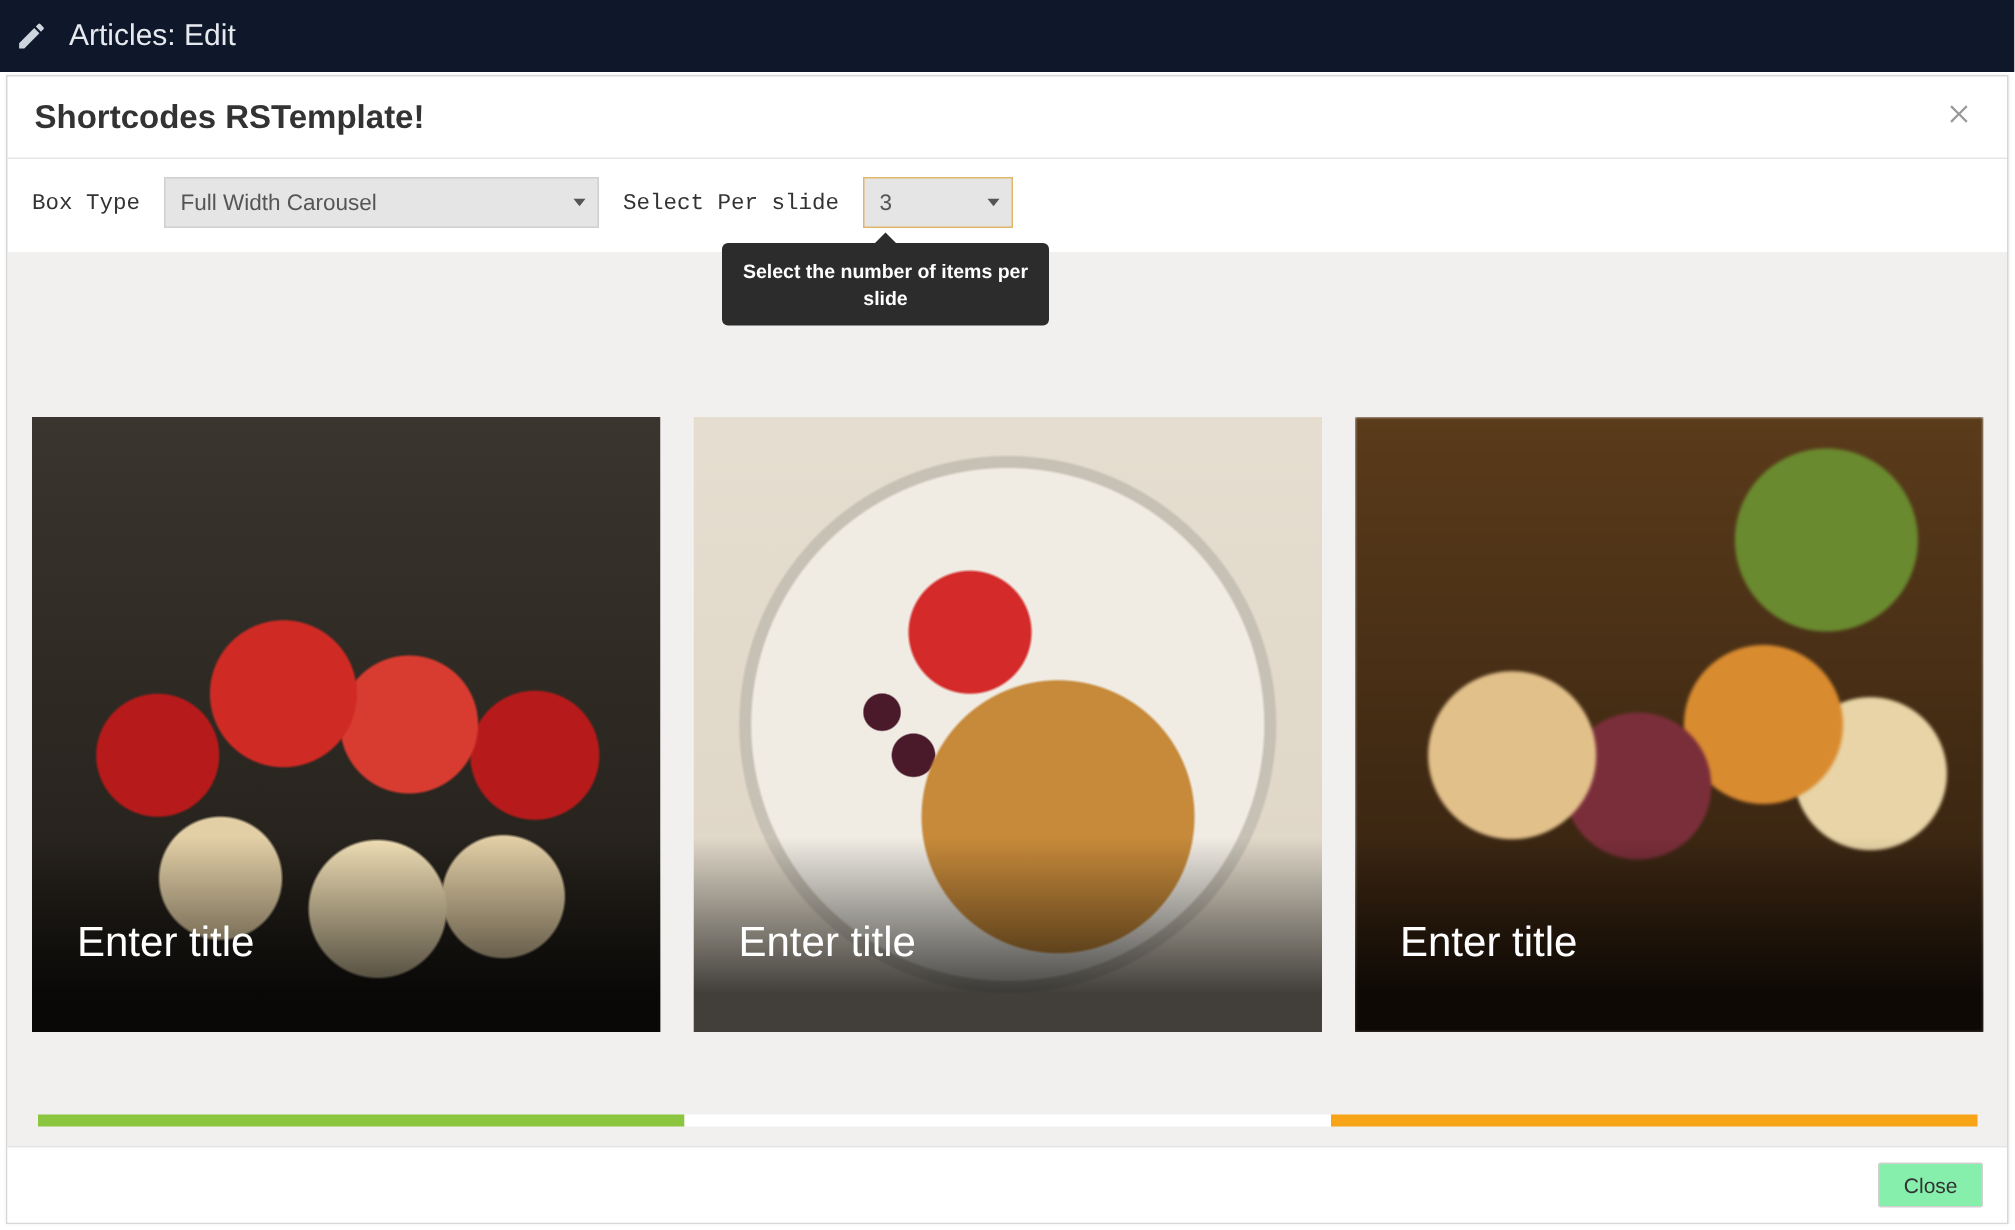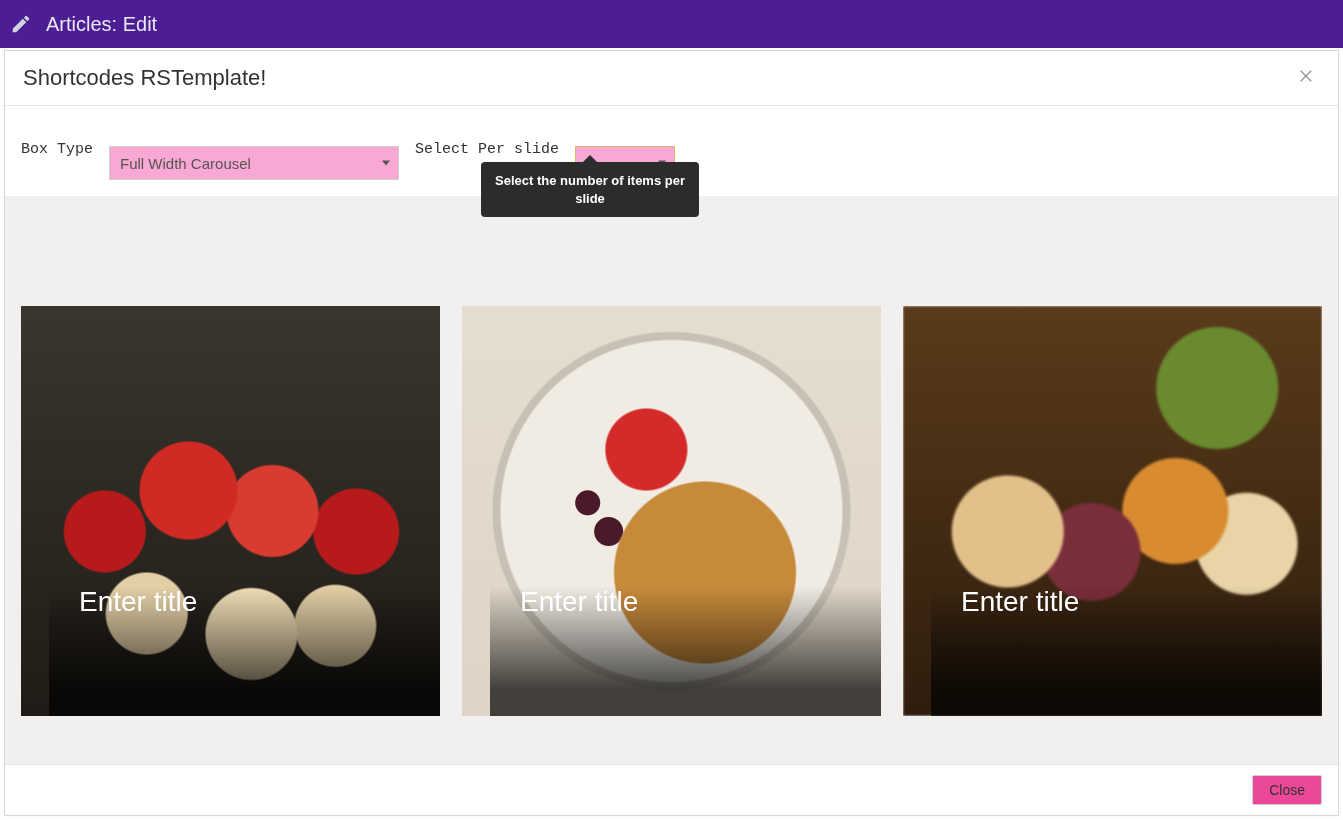--- a/index.html
+++ b/index.html
@@ -4,21 +4,21 @@
 <style>
   * { box-sizing: border-box; margin: 0; padding: 0; }
   body {
     font-family: -apple-system, BlinkMacSystemFont, "Segoe UI", Helvetica, Arial, sans-serif;
     background: #fff;
     width: 1343px;
     height: 820px;
     overflow: hidden;
   }
   .topbar {
-    background: #4c1d95;
+    background: #0f172a;
     height: 48px;
     display: flex;
     align-items: center;
     padding: 0 10px;
     gap: 14px;
   }
   .topbar .pencil {
     color: #cfd5de;
     width: 22px;
     height: 22px;
@@ -42,21 +42,21 @@
   }
   .modal-header {
     display: flex;
     justify-content: space-between;
     align-items: center;
     padding: 10px 18px;
     border-bottom: 1px solid #e5e5e5;
   }
   .modal-header h2 {
     font-size: 22px;
-    font-weight: 400;
+    font-weight: 700;
     color: #333;
     text-align: center;
   }
   .close-x {
     font-size: 22px;
     color: #aaa;
     cursor: pointer;
     padding: 4px;
   }
   .modal-body {
@@ -79,23 +79,22 @@
   }
   .select {
     position: relative;
     border: 1px solid #cfcfcf;
     height: 34px;
     display: flex;
     align-items: center;
     padding: 0 30px 0 10px;
     font-size: 15px;
     color: #555;
-    background: #f9a8d4;
+    background: #e5e5e5;
     cursor: pointer;
-    margin-top: 28px;
   }
   .select.box-type { width: 290px; }
   .select.items-per { width: 100px; border-color: #e1b76a; }
   .select .caret {
     position: absolute;
     right: 8px;
     top: 50%;
     transform: translateY(-50%);
     width: 0; height: 0;
     border-left: 4px solid transparent;
@@ -144,23 +143,22 @@
   .card .img {
     position: absolute;
     inset: 0;
   }
   .card .overlay {
     position: absolute;
     left: 0; right: 0; bottom: 0;
     height: 130px;
     background: linear-gradient(to bottom, rgba(0,0,0,0) 0%, rgba(0,0,0,.7) 80%);
     display: flex;
-    align-items: flex-start;
-    padding: 0 30px 32px;
-    margin-left: 28px;
+    align-items: flex-end;
+    padding: 0 30px 44px;
   }
   .card .overlay span {
     color: #fff;
     font-size: 28px;
     font-weight: 400;
   }
   .pager {
     display: flex;
     height: 8px;
     margin-top: 55px;
@@ -204,21 +202,21 @@
   }
 
   .modal-footer {
     border-top: 1px solid #e5e5e5;
     padding: 10px 16px;
     display: flex;
     justify-content: flex-end;
     background: #fff;
   }
   .btn-close {
-    background: #ec4899;
+    background: #86efac;
     border: 1px solid #d0d0d0;
     padding: 6px 16px;
     font-size: 14px;
     color: #333;
     border-radius: 2px;
     cursor: pointer;
   }
   .modal-body::-webkit-scrollbar { width: 16px; }
   .modal-body::-webkit-scrollbar-track { background: #f0f0f0; }
   .modal-body::-webkit-scrollbar-thumb { background: #c6c6c6; }

